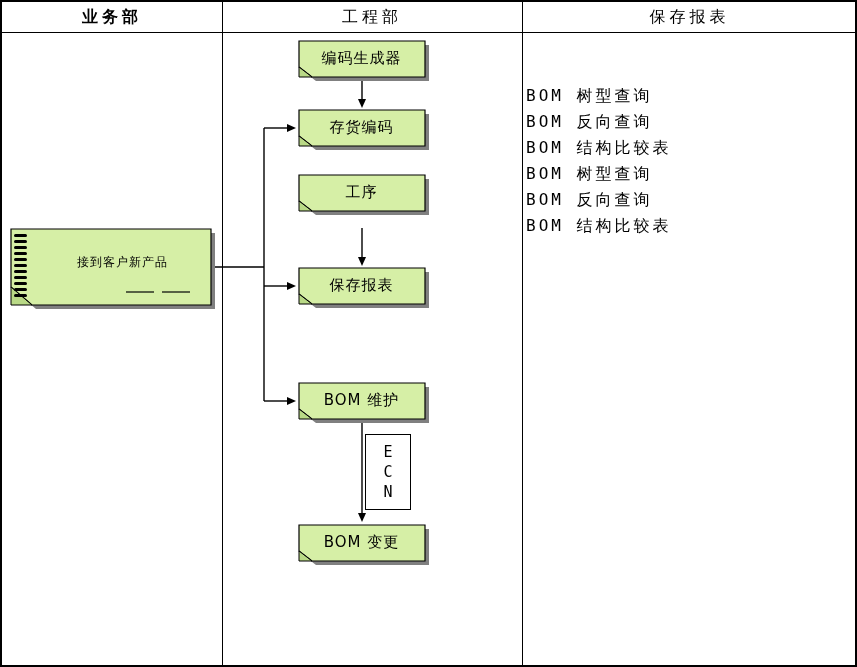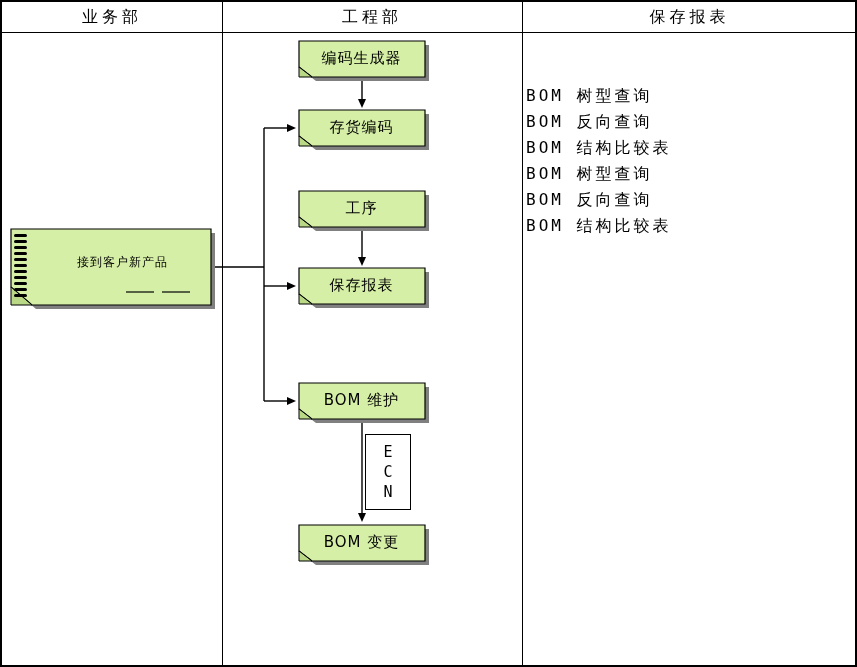--- a/index.html
+++ b/index.html
@@ -46,21 +46,21 @@
 </style>
 </head>
 <body>
 
 <div class="canvas">
 
   <div class="vline" style="left:220px;"></div>
   <div class="vline" style="left:520px;"></div>
   <div class="hline"></div>
 
-  <div class="lane-header" style="left:0;width:220px;">业务部</div>
+  <div class="lane-header" style="left:0;width:220px;font-weight:bold;">业务部</div>
   <div class="lane-header" style="left:220px;width:300px;">工程部</div>
   <div class="lane-header" style="left:520px;width:335px;">保存报表</div>
 
   <svg class="arrows" width="857" height="667">
 
     <line x1="360" y1="76" x2="360" y2="98"></line>
     <polygon points="356,97 364,97 360,106"></polygon>
 
     <line x1="360" y1="226" x2="360" y2="256"></line>
     <polygon points="356,255 364,255 360,264"></polygon>
@@ -113,21 +113,21 @@
 
   <div class="doc clickable" style="left:296px;top:107px;width:132px;height:42px;">
     <svg viewBox="0 0 132 42" preserveAspectRatio="none">
       <polygon class="sh" points="5,5 131,5 131,41 18,41 5,31"></polygon>
       <polygon class="bd" points="1,1 127,1 127,37 14,37 1,27"></polygon>
       <polygon class="fl" points="1,27 14,37 1,37"></polygon>
     </svg>
     <span class="doc-label">存货编码</span>
   </div>
 
-  <div class="doc clickable" style="left:296px;top:188px;width:132px;height:42px;">
+  <div class="doc clickable" style="left:296px;top:172px;width:132px;height:42px;">
     <svg viewBox="0 0 132 42" preserveAspectRatio="none">
       <polygon class="sh" points="5,5 131,5 131,41 18,41 5,31"></polygon>
       <polygon class="bd" points="1,1 127,1 127,37 14,37 1,27"></polygon>
       <polygon class="fl" points="1,27 14,37 1,37"></polygon>
     </svg>
     <span class="doc-label">工序</span>
   </div>
 
   <div class="doc clickable" style="left:296px;top:265px;width:132px;height:42px;">
     <svg viewBox="0 0 132 42" preserveAspectRatio="none">

